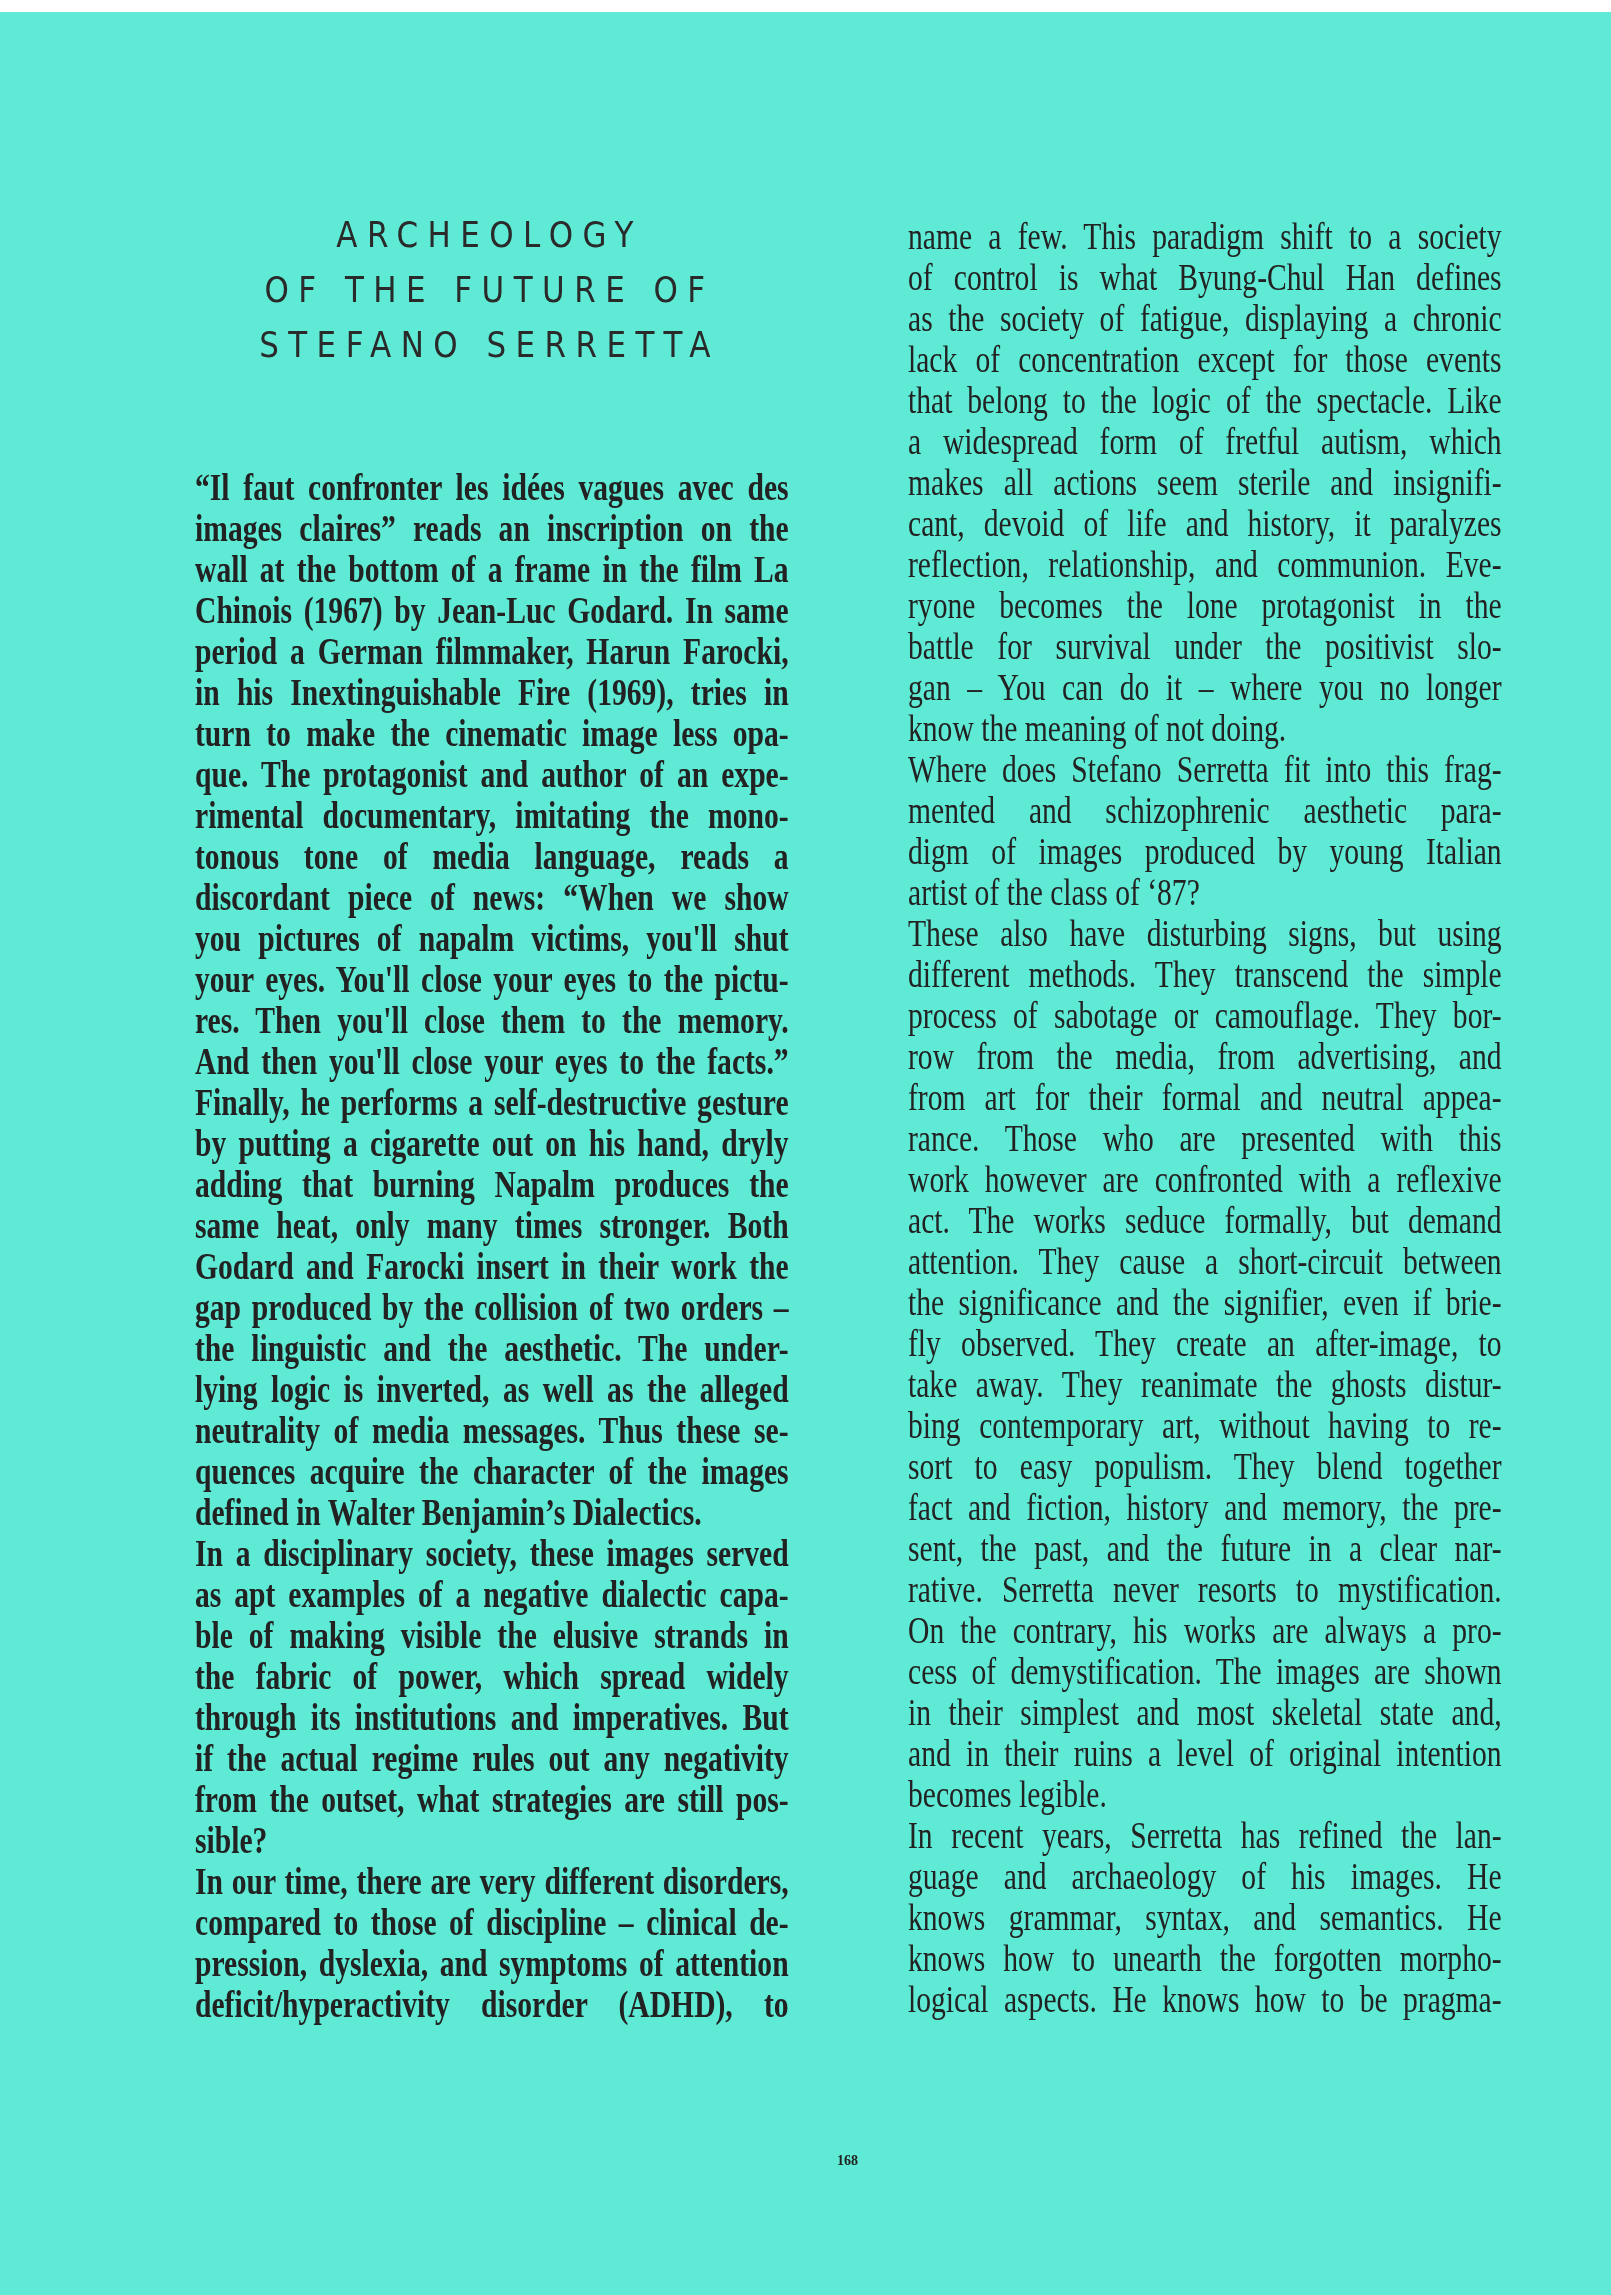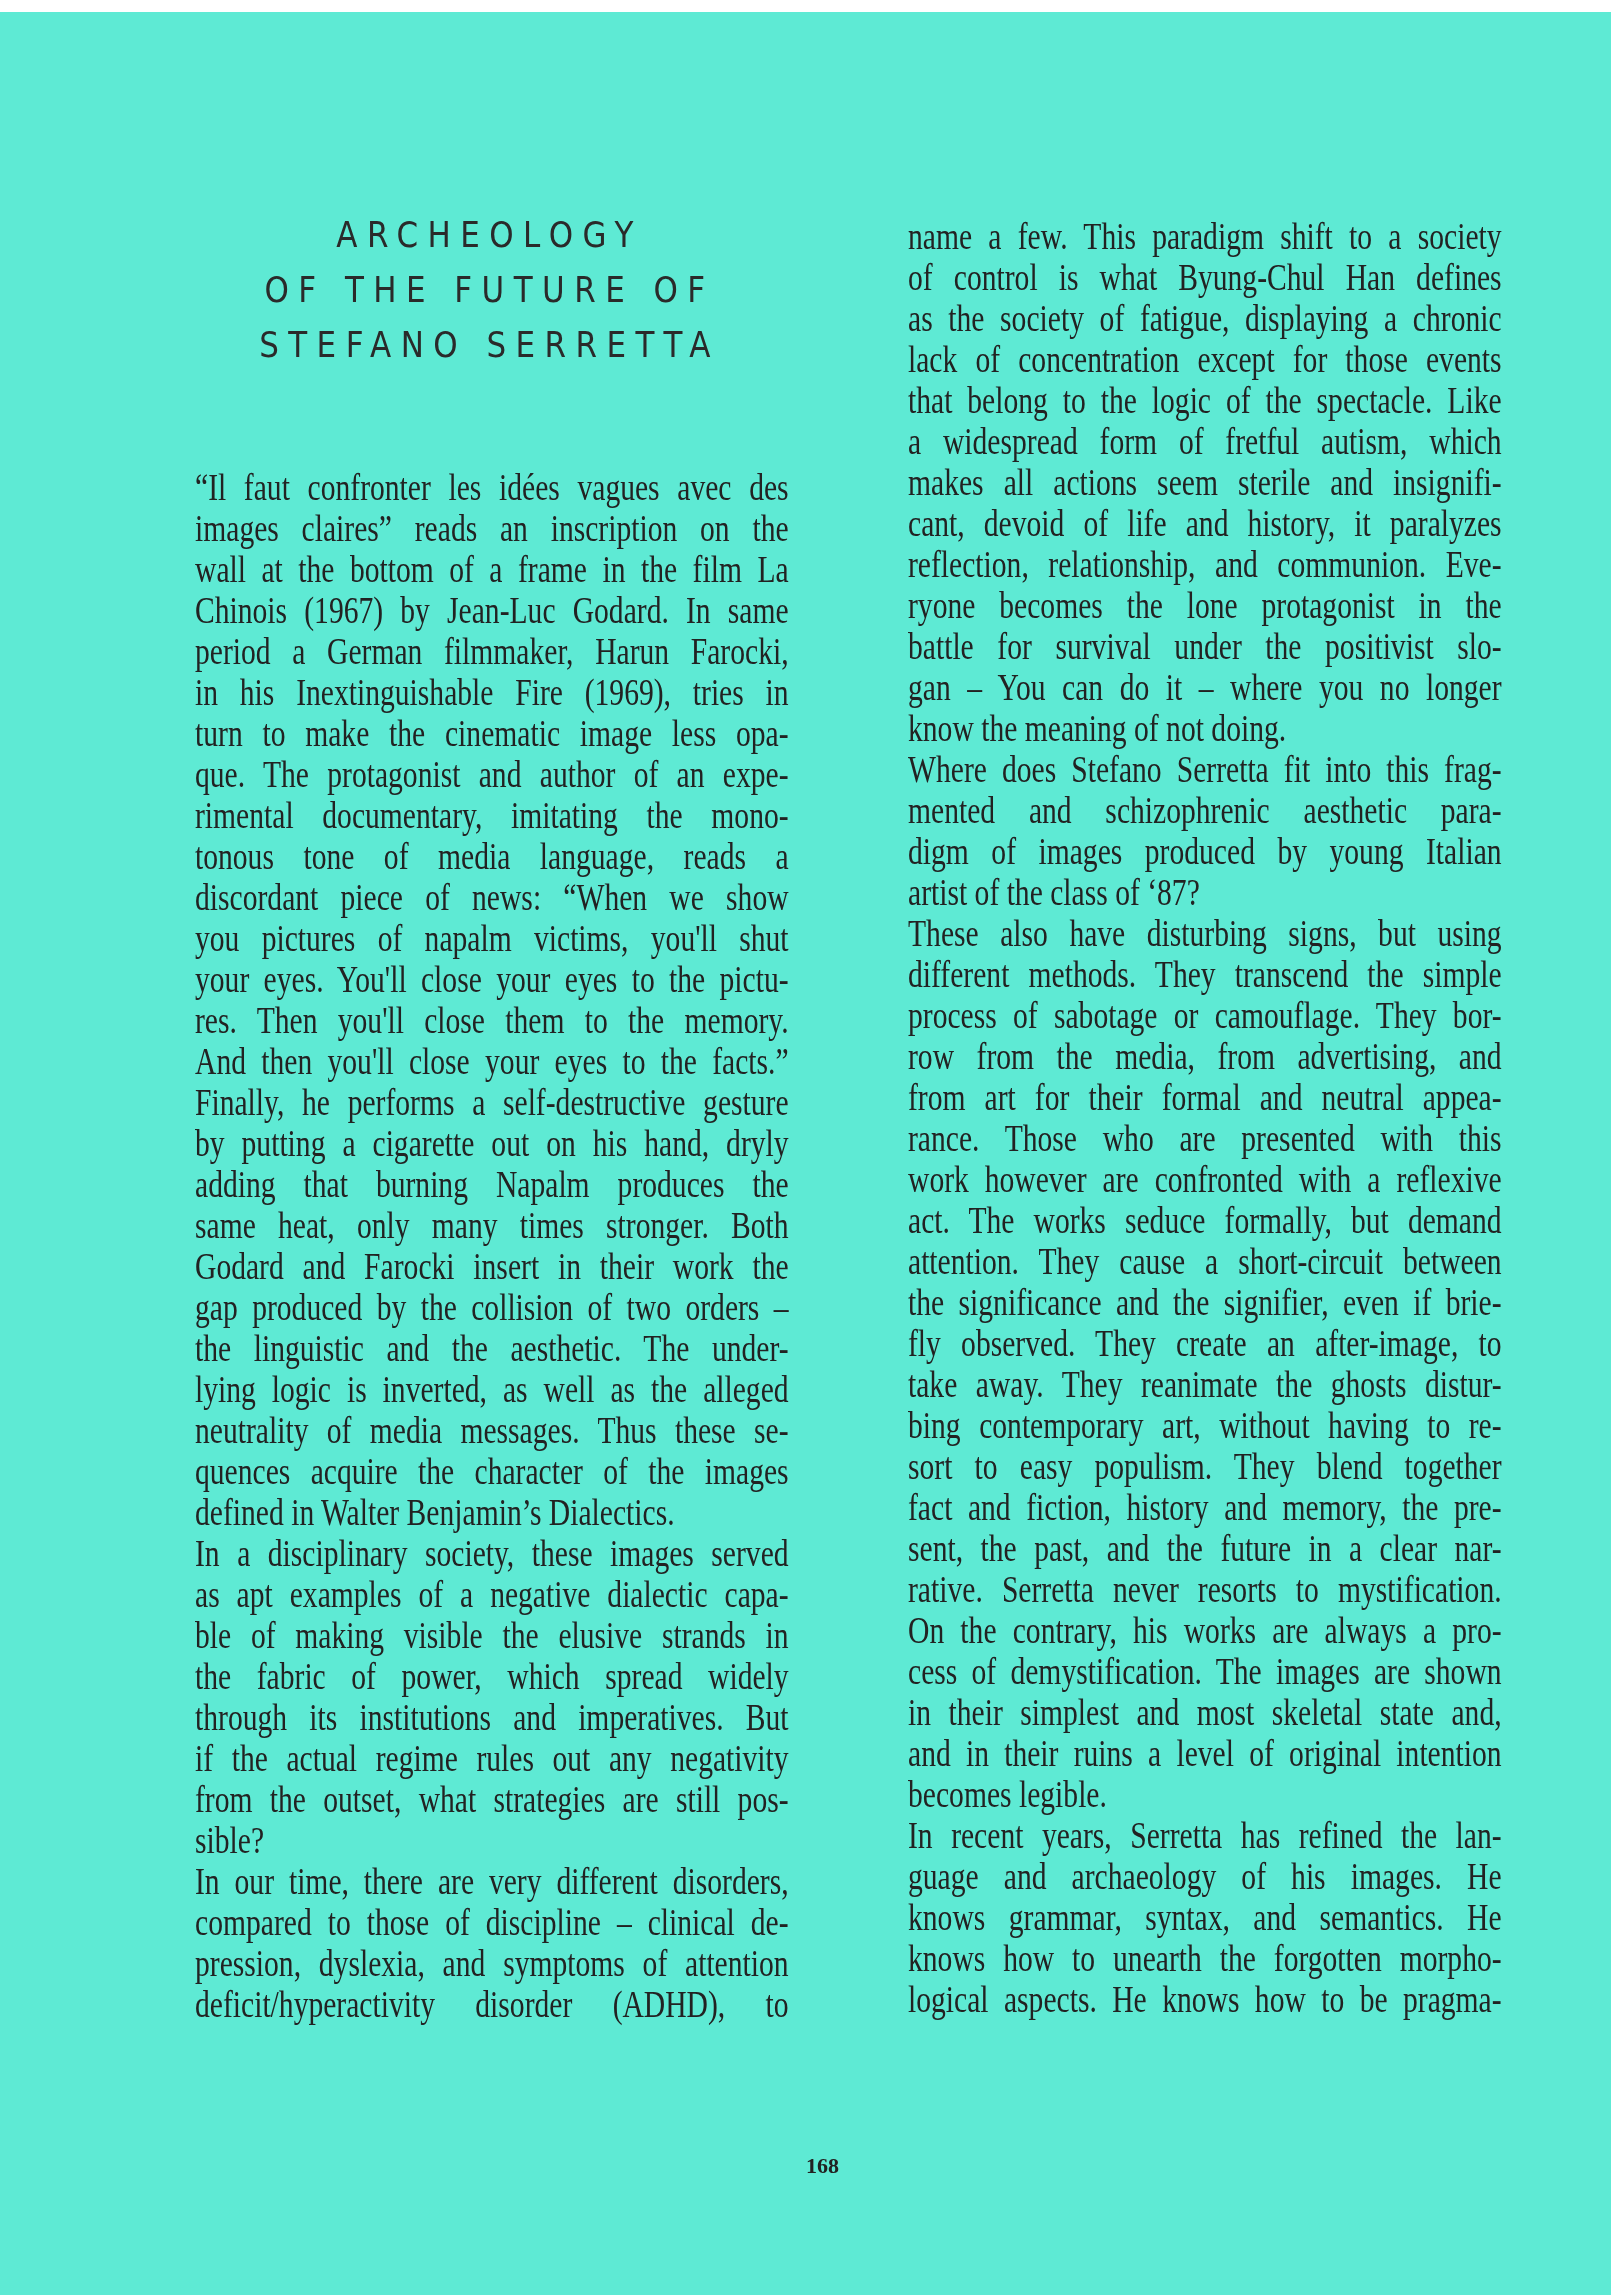--- a/index.html
+++ b/index.html
@@ -14,29 +14,29 @@
     transform: scaleX(0.86); transform-origin: 297px 0;
   }
   .title-line { display: block; white-space: nowrap; }
 
   .col {
     position: absolute; width: 593px;
     font-family: "Liberation Serif", serif;
     color: #222222; font-size: 37px; line-height: 41px;
   }
   .col-inner { transform: scaleX(0.80); transform-origin: 0 0; width: 742px; }
-  .col-left  { left: 195px;  top: 455px; }
+  .col-left  { left: 195px;  top: 455px; font-weight: bold; }
   .col-right { left: 864px; top: 204px; margin-left: 44px; }
 
   .line { display: block; white-space: nowrap; text-align: justify; text-align-last: justify; height: 41px; }
   .line.last { text-align-last: left; }
 
   .page-number {
-    position: absolute; left: 806px; top: 2141px; width: 52px; text-align: left;
-    font-family: "Liberation Serif", serif; font-weight: bold; font-size: 22px; color: #222;
+    position: absolute; left: 806px; top: 2141px; width: 52px; text-align: right;
+    font-family: "Liberation Serif", serif; font-weight: bold; font-size: 14px; color: #222;
   }
 </style>
 </head>
 <body>
 
 <div class="page">
 
   <h1 class="title" style="margin:0;">
     <span class="title-line">ARCHEOLOGY</span>
     <span class="title-line">OF THE FUTURE OF</span>

